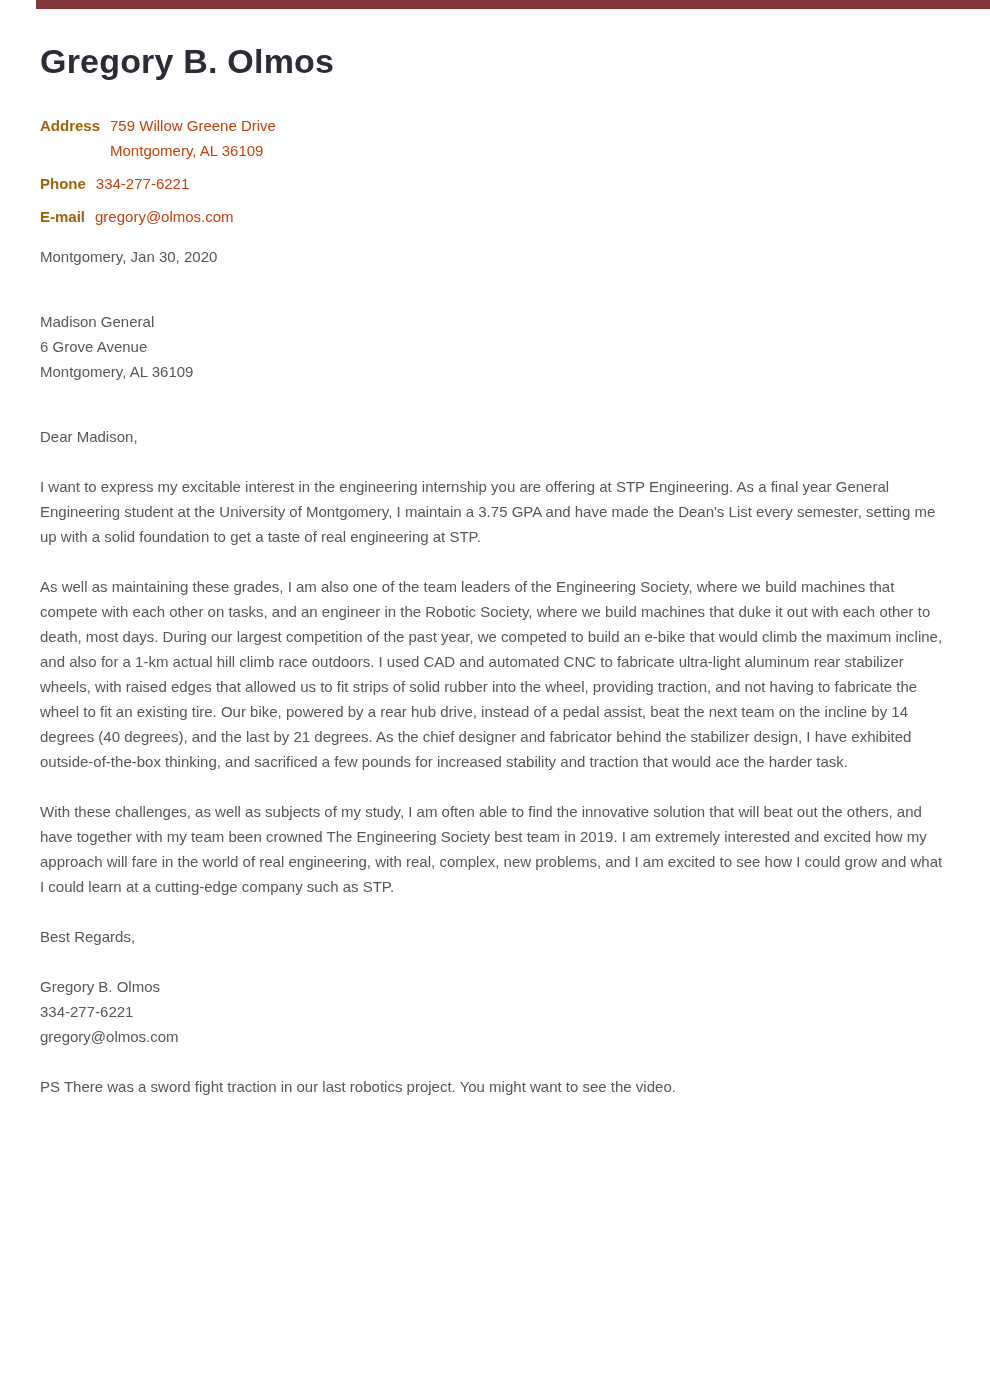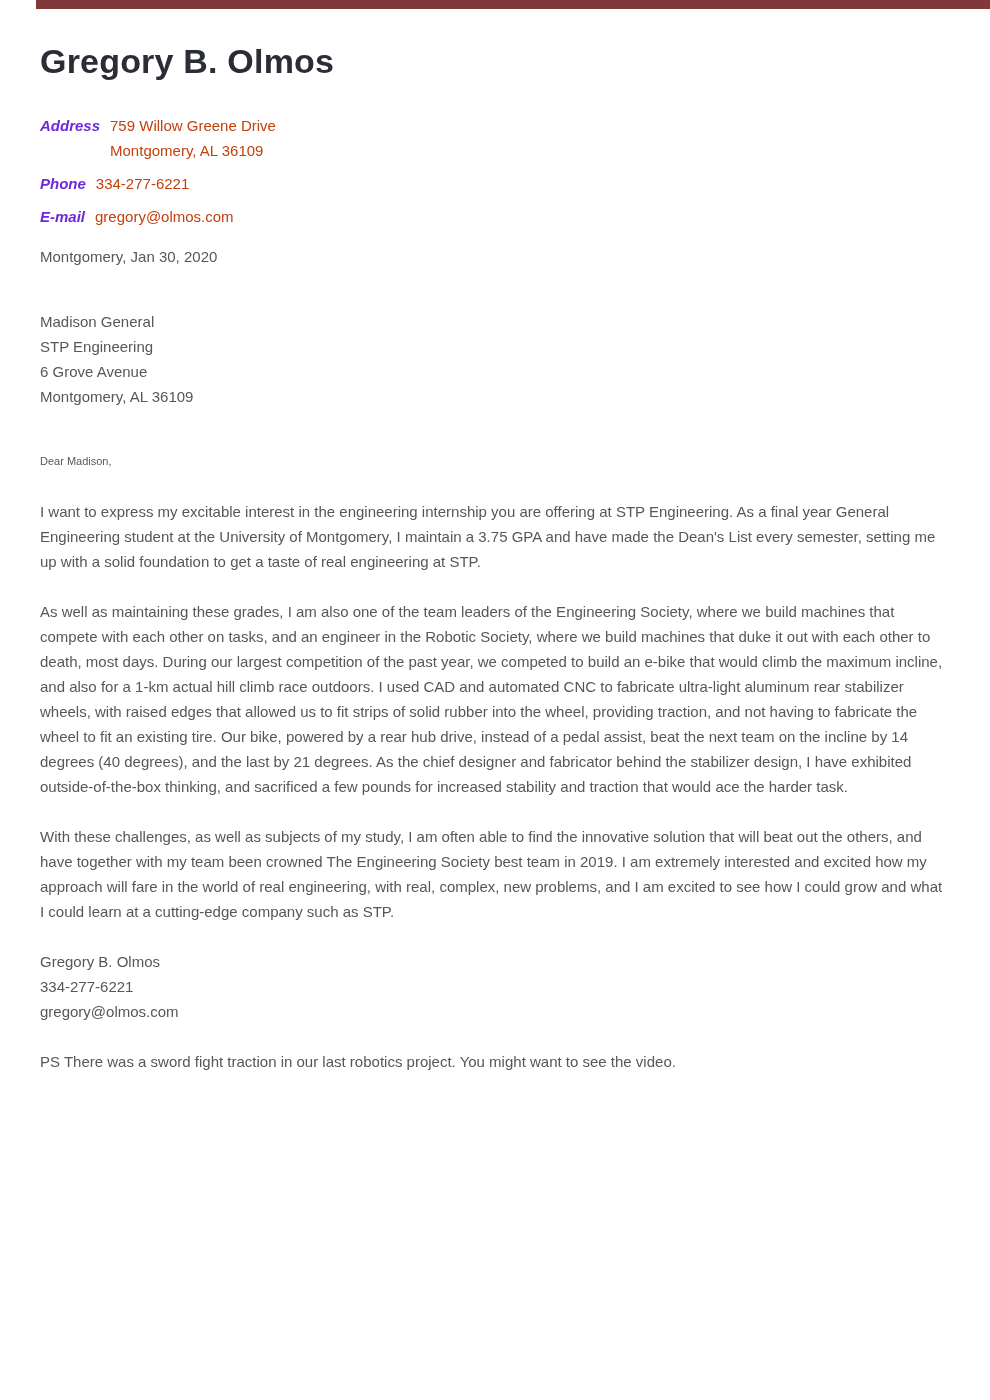--- a/index.html
+++ b/index.html
@@ -40,38 +40,37 @@
     line-height: 25px;
   }
   .contact-row {
     display: flex;
     column-gap: 10px;
     margin-bottom: 8px;
   }
   .contact-row:last-child { margin-bottom: 0; }
   .contact-label {
     font-weight: bold;
-    color: #6d28d9;
+    color: #a16207;
     white-space: nowrap;
-    font-style: italic;
   }
   .contact-value { color: #c2410c; }
   .date-line {
     margin-top: 15px;
     font-size: 15px;
     line-height: 25px;
   }
   .recipient {
     margin-top: 40px;
     font-size: 15px;
     line-height: 25px;
   }
   .salutation {
     margin-top: 40px;
-    font-size: 11px;
+    font-size: 15px;
     line-height: 25px;
   }
   .body-text p {
     margin: 25px 0 0 0;
     font-size: 15px;
     line-height: 25px;
   }
   .signature {
     margin-top: 25px;
     font-size: 15px;
@@ -102,31 +101,31 @@
     <div class="contact-row">
       <span class="contact-label">E-mail</span>
       <span class="contact-value">gregory@olmos.com</span>
     </div>
   </div>
 
   <div class="date-line">Montgomery, Jan 30, 2020</div>
 
   <div class="recipient">
     <div>Madison General</div>
-    <div>STP Engineering</div>
     <div>6 Grove Avenue</div>
     <div>Montgomery, AL 36109</div>
   </div>
 
   <div class="salutation">Dear Madison,</div>
 
   <div class="body-text">
     <p>I want to express my excitable interest in the engineering internship you are offering at STP Engineering. As a final year General Engineering student at the University of Montgomery, I maintain a 3.75 GPA and have made the Dean's List every semester, setting me up with a solid foundation to get a taste of real engineering at STP.</p>
     <p>As well as maintaining these grades, I am also one of the team leaders of the Engineering Society, where we build machines that compete with each other on tasks, and an engineer in the Robotic Society, where we build machines that duke it out with each other to death, most days. During our largest competition of the past year, we competed to build an e-bike that would climb the maximum incline, and also for a 1-km actual hill climb race outdoors. I used CAD and automated CNC to fabricate ultra-light aluminum rear stabilizer wheels, with raised edges that allowed us to fit strips of solid rubber into the wheel, providing traction, and not having to fabricate the wheel to fit an existing tire. Our bike, powered by a rear hub drive, instead of a pedal assist, beat the next team on the incline by 14 degrees (40 degrees), and the last by 21 degrees. As the chief designer and fabricator behind the stabilizer design, I have exhibited outside-of-the-box thinking, and sacrificed a few pounds for increased stability and traction that would ace the harder task.</p>
     <p>With these challenges, as well as subjects of my study, I am often able to find the innovative solution that will beat out the others, and have together with my team been crowned The Engineering Society best team in 2019. I am extremely interested and excited how my approach will fare in the world of real engineering, with real, complex, new problems, and I am excited to see how I could grow and what I could learn at a cutting-edge company such as STP.</p>
+    <p>Best Regards,</p>
   </div>
 
   <div class="signature">
     <div>Gregory B. Olmos</div>
     <div>334-277-6221</div>
     <div>gregory@olmos.com</div>
   </div>
 
   <div class="body-text">
     <p>PS There was a sword fight traction in our last robotics project. You might want to see the video.</p>

